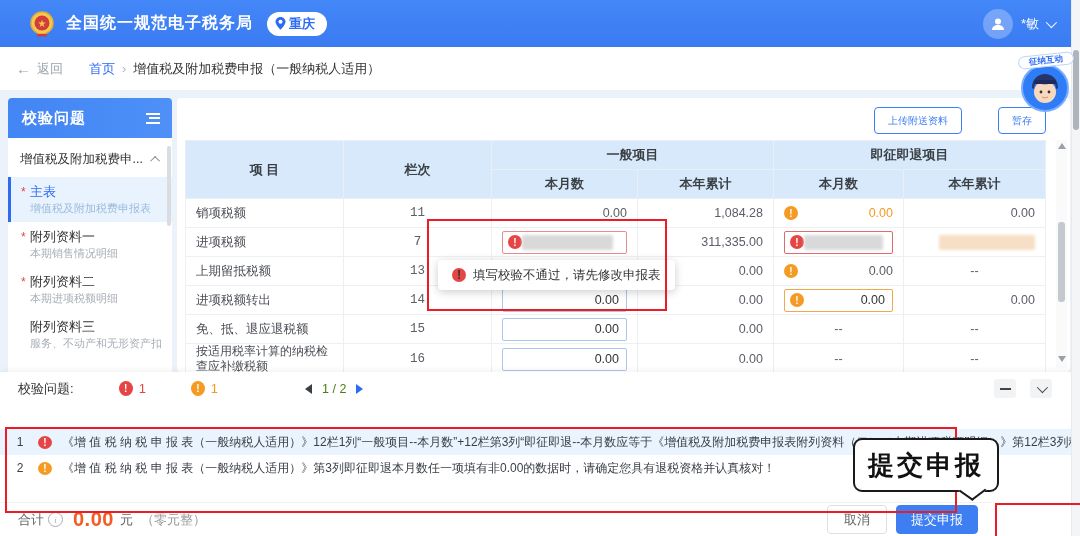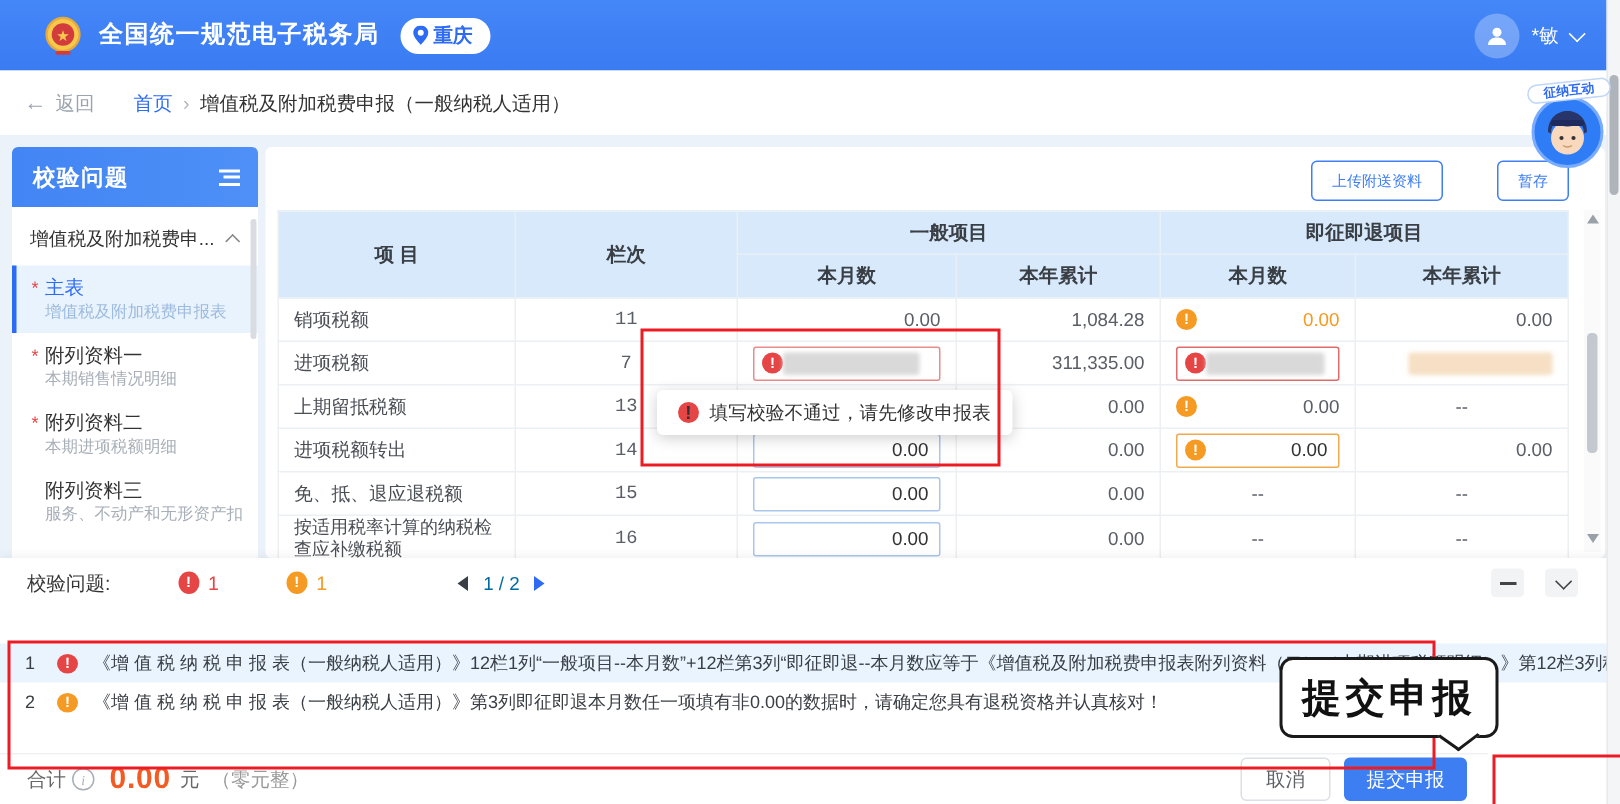--- a/index.html
+++ b/index.html
@@ -127,21 +127,21 @@
   .valbar{position:relative;height:33px;display:flex;align-items:center;gap:23px;}
   .valbar-label{font-size:13px;color:#333;margin-left:18px;}
   .val-badge{display:flex;align-items:center;margin-left:22px;cursor:pointer;}
   .val-badge .badge-ic{width:15px;height:15px;}
   .val-badge .cnt{font-size:13px;margin-left:6px;}
   .cnt.red{color:#E64545;} .cnt.org{color:#F59A23;}
   .pager{display:flex;align-items:center;margin-left:64px;}
   .pg-tri{width:0;height:0;border-top:5px solid transparent;border-bottom:5px solid transparent;cursor:pointer;}
   .pg-prev{border-right:7px solid #3A3F45;}
   .pg-next{border-left:7px solid #2E6BF5;}
-  .pager .pg-txt{font-size:12.5px;color:#0369a1;margin:0 10px;}
+  .pager .pg-txt{font-size:12.5px;color:#4d7c0f;margin:0 10px;}
   .win-ctl{position:absolute;right:28px;top:7px;display:flex;gap:14px;}
   .ctl-btn{width:22px;height:19px;background:#F2F3F5;border-radius:3px;display:flex;
     align-items:center;justify-content:center;cursor:pointer;color:#444;}
   .ctl-btn .bar{width:11px;height:2px;background:#444;}
   .issue-row{display:flex;align-items:center;height:26px;font-size:12px;color:#3A3F45;cursor:pointer;}
   .issue-row.hl{background:#E9F4FE;}
   .issue-row .no{width:24px;text-align:center;margin-left:8px;flex:0 0 auto;}
   .issue-row .badge-ic{width:13px;height:13px;margin:0 10px 0 6px;}
   .issue-row .txt{white-space:nowrap;overflow:hidden;}
   .issues{margin-top:24px;}

